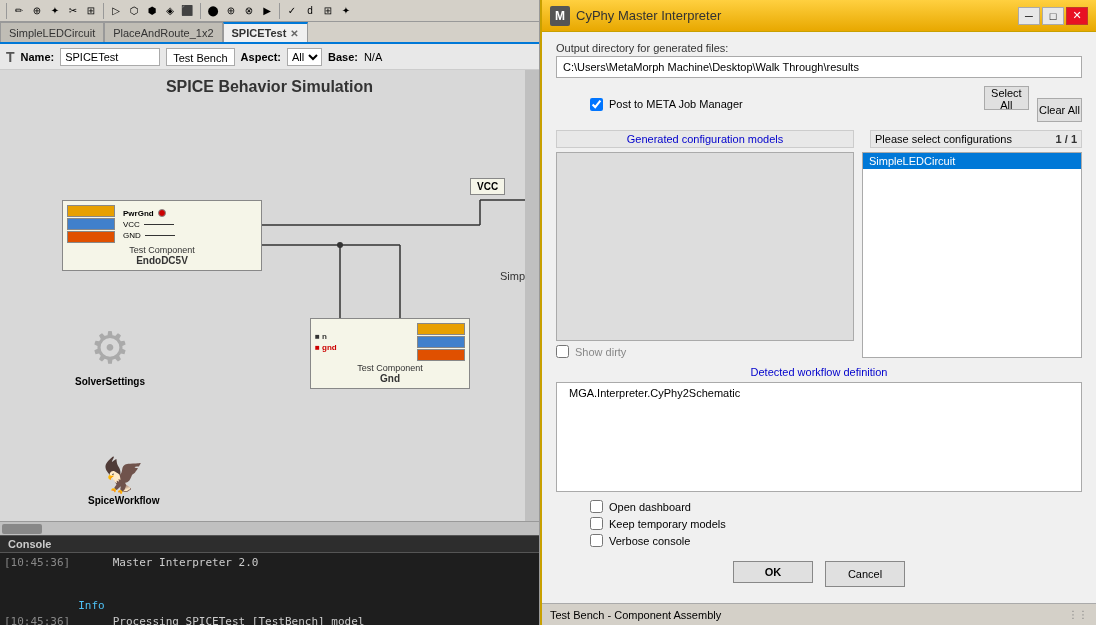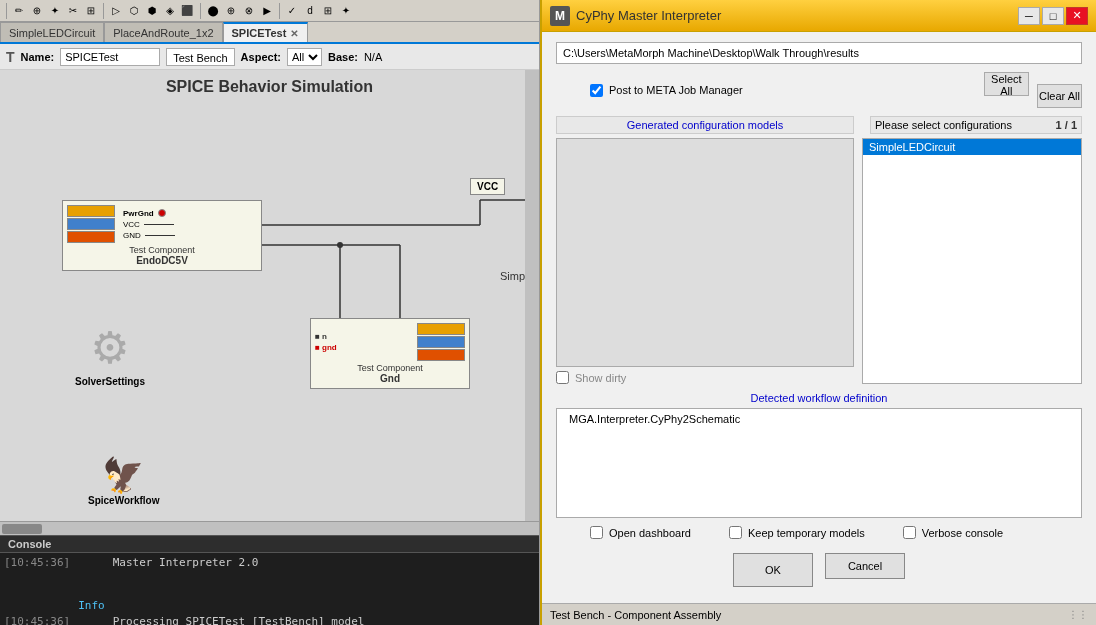--- a/index.html
+++ b/index.html
@@ -90,25 +90,25 @@
     .btn-clear-all { flex: 1; height: 24px; background: #e0e0e0; border: 1px solid #aaa; cursor: pointer; font-size: 11px; margin-top: 12px; }
 
     .show-dirty-row { display: flex; align-items: center; gap: 6px; font-size: 11px; color: #888; }
 
     
     .workflow-section { display: flex; flex-direction: column; gap: 4px; }
     .workflow-label { font-size: 11px; color: #0000cc; text-align: center; }
     .workflow-box { border: 1px solid #aaa; background: white; padding: 4px 12px; font-size: 11px; height: 110px; overflow: hidden; }
 
     
-    .bottom-checks { display: flex; flex-direction: row; gap: 4px; }
+    .bottom-checks { display: flex; flex-direction: column; gap: 4px; }
 
     
     .bottom-buttons { display: flex; justify-content: center; gap: 12px; padding: 6px 0; }
-    .btn-ok { width: 80px; height: 34px; background: #e0e0e0; border: 1px solid #888; cursor: pointer; font-size: 11px; font-weight: 400; }
+    .btn-ok { width: 80px; height: 22px; background: #e0e0e0; border: 1px solid #888; cursor: pointer; font-size: 11px; font-weight: 700; }
     .btn-cancel { width: 80px; height: 26px; background: #e0e0e0; border: 1px solid #888; cursor: pointer; font-size: 11px; }
 
     
     .dialog-statusbar { height: 22px; background: #d4d0c8; border-top: 1px solid #aaa; display: flex; align-items: center; justify-content: space-between; padding: 0 8px; font-size: 11px; }
     .status-grip { font-size: 10px; color: #888; }
 
     
     .comp-container { background: #f5f5e8; border: 1px solid #888; position: absolute; display: flex; flex-direction: column; align-items: center; padding: 4px; }
 
     
@@ -287,20 +287,21 @@
       <div class="dialog-title-buttons">
         <button class="title-btn">─</button>
         <button class="title-btn">□</button>
         <button class="title-btn close">✕</button>
       </div>
     </div>
 
     <div class="dialog-content">
 
       <div>
+        <div class="dialog-label">Output directory for generated files:</div>
         <input class="dialog-input" type="text" value="C:\Users\MetaMorph Machine\Desktop\Walk Through\results" style="">
       </div>
 
       <div style="display:flex; align-items:center; justify-content:space-between;">
         <div class="checkbox-row">
           <input type="checkbox" checked="" style="">
           <label>Post to META Job Manager</label>
         </div>
         <div class="btn-row">
           <button class="btn-select-all">Select All</button>

